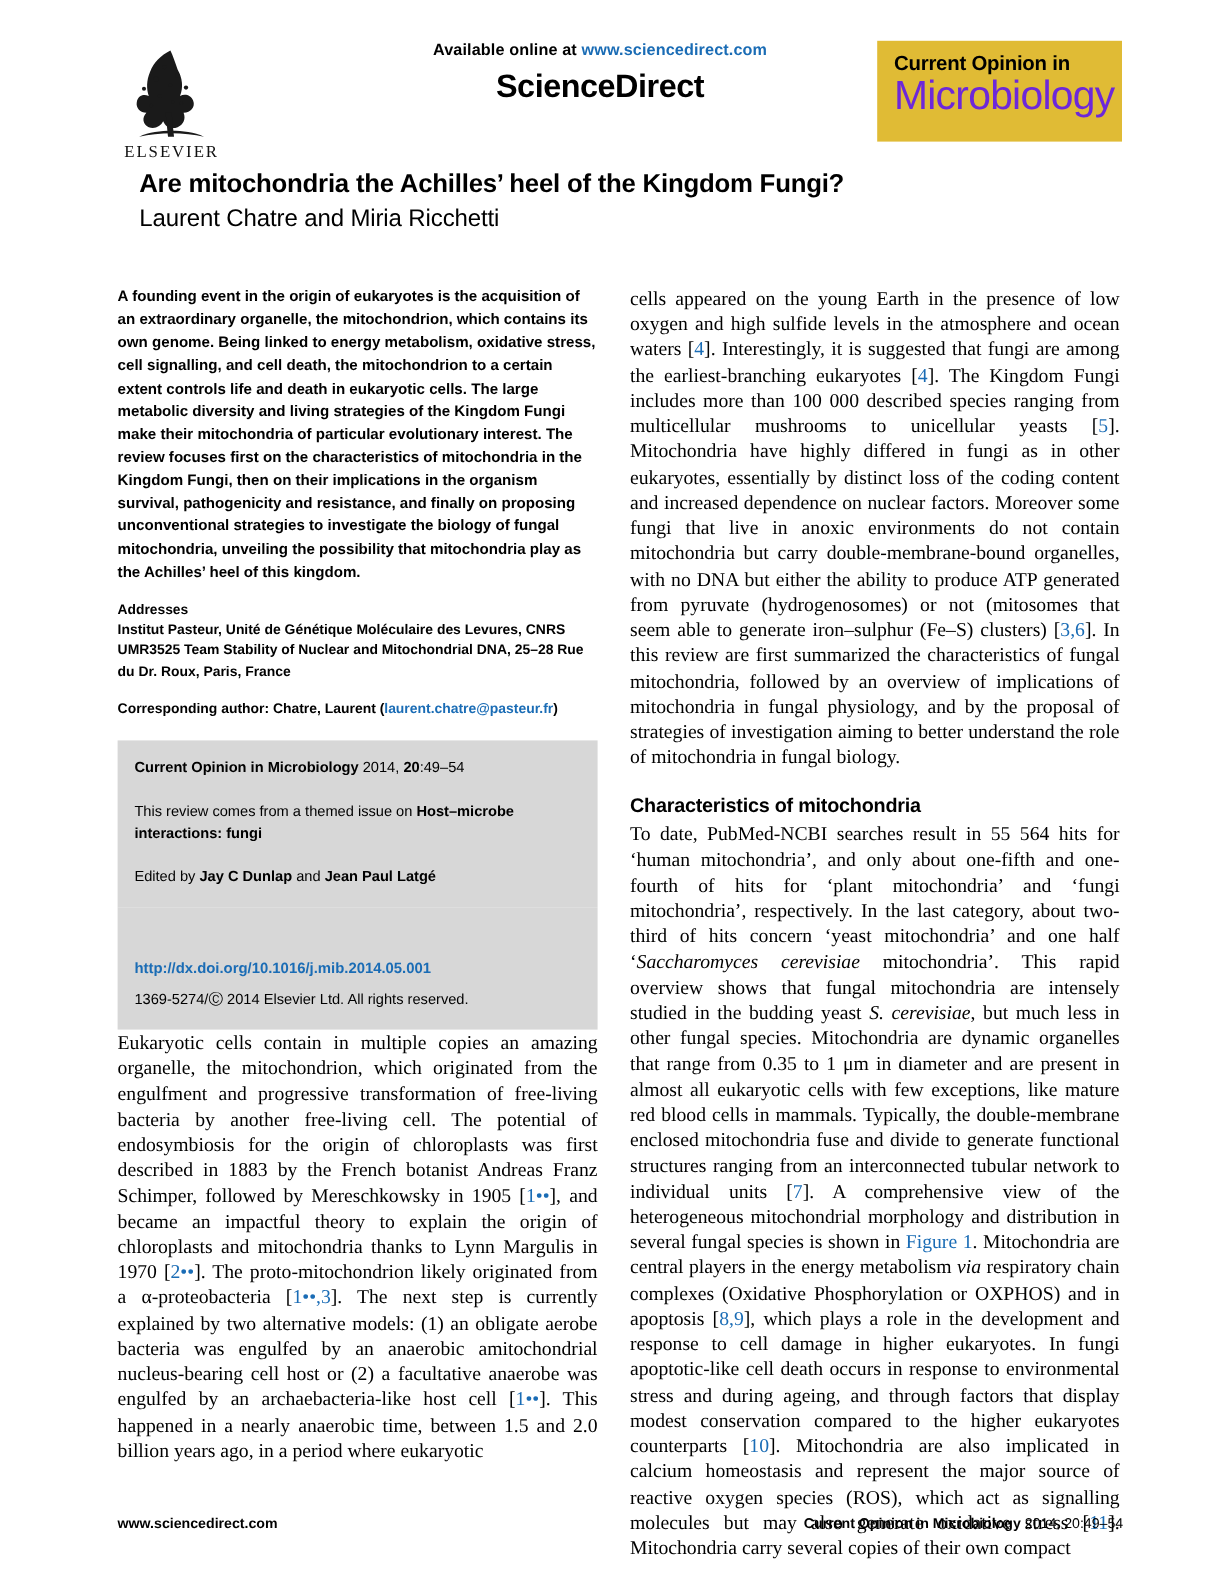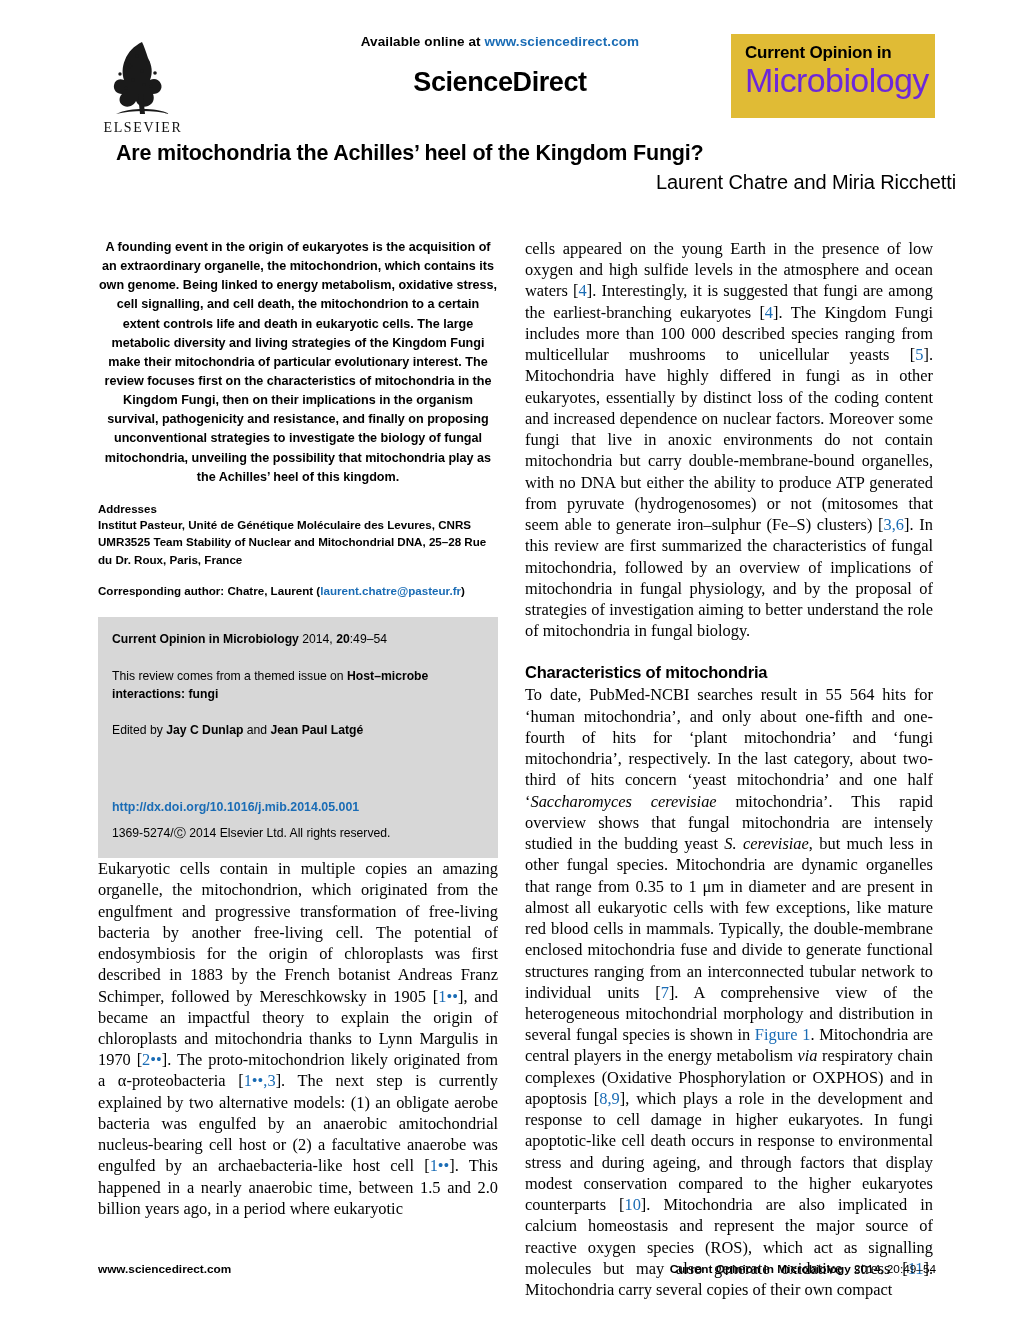--- a/index.html
+++ b/index.html
@@ -59,21 +59,21 @@
     letter-spacing: 0.1px;
   }
   .avail-line .sd-url {
     color: #1a6cb5;
   }
   .sd-wordmark {
     font-family: "Liberation Sans", sans-serif;
     font-size: 27px;
     font-weight: bold;
     color: #000;
-    margin-top: 18px;
+    margin-top: 8px;
     letter-spacing: -0.4px;
   }
   .journal-logo {
     position: absolute;
     right: 0px; top: 8px;
     width: 204px; height: 84px;
     background: #e0bb35;
     padding: 0;
   }
   .jl-inner {
@@ -111,42 +111,41 @@
     line-height: 1.25;
     letter-spacing: -0.2px;
   }
   .article-authors {
     font-family: "Liberation Sans", sans-serif;
     font-size: 20px;
     font-weight: normal;
     color: #000;
     margin-top: 4px;
     letter-spacing: -0.1px;
-    text-align: right;
   }
 
   
   .col-left {
     position: absolute;
     left: 98px; top: 238px;
     width: 400px;
   }
   .col-right {
     position: absolute;
     left: 525px; top: 238px;
     width: 408px;
   }
 
   .abstract {
     font-family: "Liberation Sans", sans-serif;
     font-size: 12.6px;
     font-weight: bold;
     line-height: 1.52;
     color: #000;
-    text-align: center;
+    text-align: left;
   }
 
   .addresses-head {
     font-family: "Liberation Sans", sans-serif;
     font-size: 11.5px;
     font-weight: bold;
     margin-top: 16px;
     color: #000;
   }
   .addresses-body {

